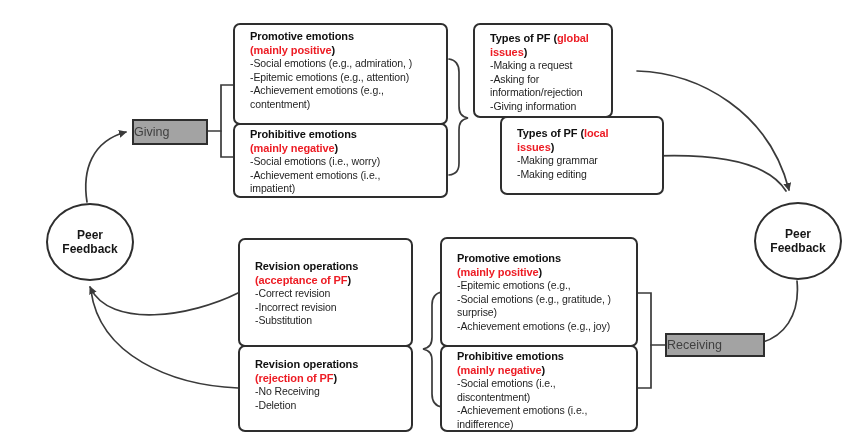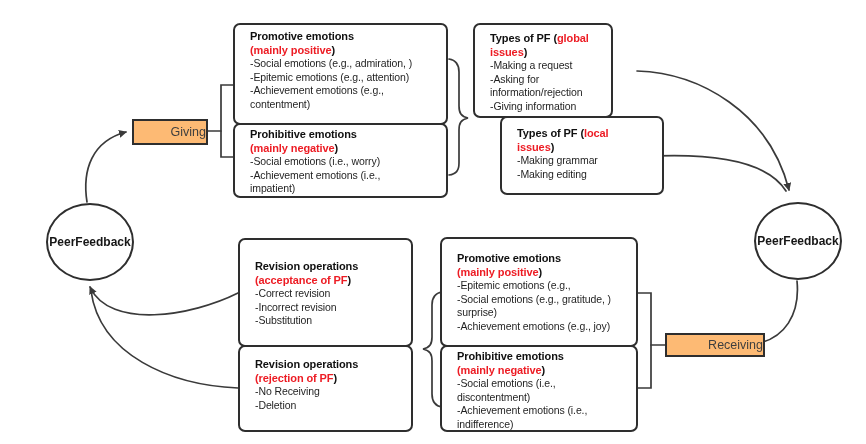--- a/index.html
+++ b/index.html
@@ -5,25 +5,25 @@
   html,body{margin:0;padding:0;background:#ffffff;}
   #canvas{position:relative;width:866px;height:444px;background:#ffffff;overflow:hidden;
           font-family:"Liberation Sans","DejaVu Sans",sans-serif;}
   svg.wires{position:absolute;left:0;top:0;pointer-events:none;}
   .bx{position:absolute;background:#ffffff;border:2px solid #2e2e2e;border-radius:7px;
       box-sizing:border-box;padding:0 15px;font-size:10.5px;line-height:13.5px;
       letter-spacing:-0.1px;color:#1f1f1f;}
   .bt{font-weight:bold;font-size:11px;color:#101010;letter-spacing:-0.1px;}
   .red{color:#ed1c24;}
   .bl{white-space:nowrap;}
-  .node-rect{position:absolute;background:#fdba74;border:2px solid #2e2e2e;
-      display:flex;align-items:center;justify-content:flex-end;font-size:12.5px;
+  .node-rect{position:absolute;background:#a3a3a3;border:2px solid #2e2e2e;
+      display:flex;align-items:center;justify-content:flex-start;font-size:12.5px;
       color:#3f3f3f;box-sizing:border-box;}
   .circle{position:absolute;background:#ffffff;border:2px solid #2e2e2e;border-radius:50%;
-      display:flex;flex-direction:row;align-items:center;justify-content:center;
+      display:flex;flex-direction:column;align-items:center;justify-content:center;
       font-weight:bold;font-size:12px;line-height:14px;color:#161616;text-align:center;
       box-sizing:border-box;}
 </style>
 </head>
 <body>
 
 <div id="canvas">
 
   <svg class="wires" width="866" height="444" viewBox="0 0 866 444">
     <defs>

